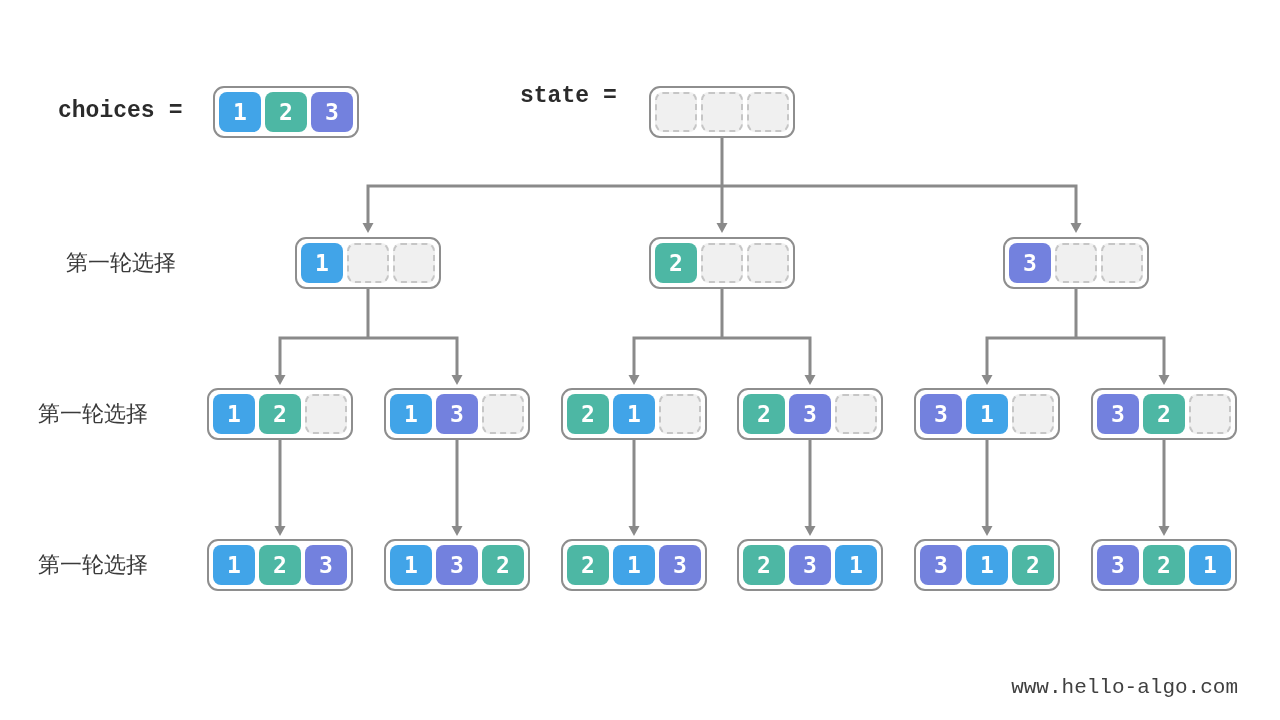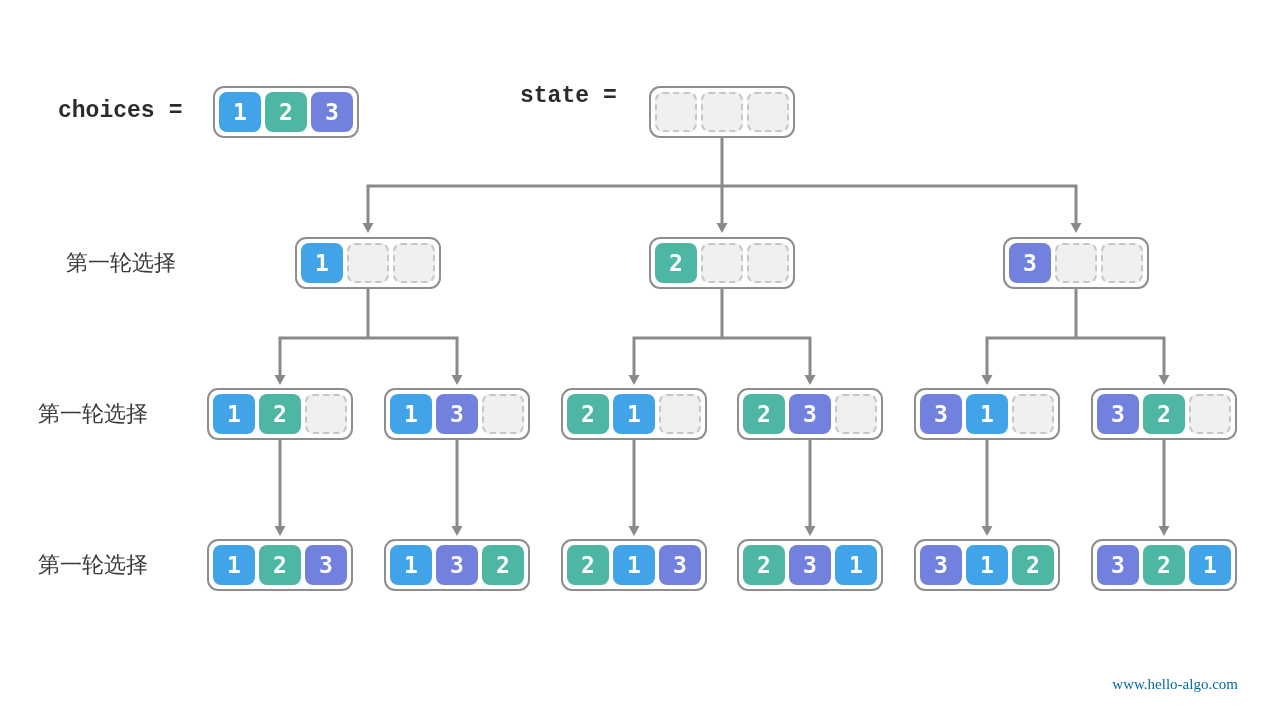--- a/index.html
+++ b/index.html
@@ -26,21 +26,21 @@
     position:absolute;font-family:Liberation Mono, monospace;font-weight:bold;
     font-size:23px;line-height:28px;color:#2b2b2b;white-space:nowrap;
   }
   .toplabel .eq{margin-left:14px;font-weight:bold;}
   .rowlabel{
     position:absolute;left:38px;font-size:22px;line-height:26px;color:#3a3a3a;
     font-family:"Liberation Sans",sans-serif;white-space:nowrap;
   }
   .watermark{
     position:absolute;right:42px;top:676px;
-    font-family:Liberation Serif, serif;font-size:15px;color:#0369a1;
+    font-family:Liberation Mono, monospace;font-size:21px;color:#404040;
   }
 </style>
 </head>
 <body>
 
 <div class="canvas" id="canvas">
 
   <svg class="arrows" viewBox="0 0 1280 720" xmlns="http://www.w3.org/2000/svg">
     <g stroke="#8a8a8a" stroke-width="3" fill="none">
       <path d="M722 138 V186 M366.5 186 H1077.5 M368 186 V225 M722 186 V225 M1076 186 V225"></path>

